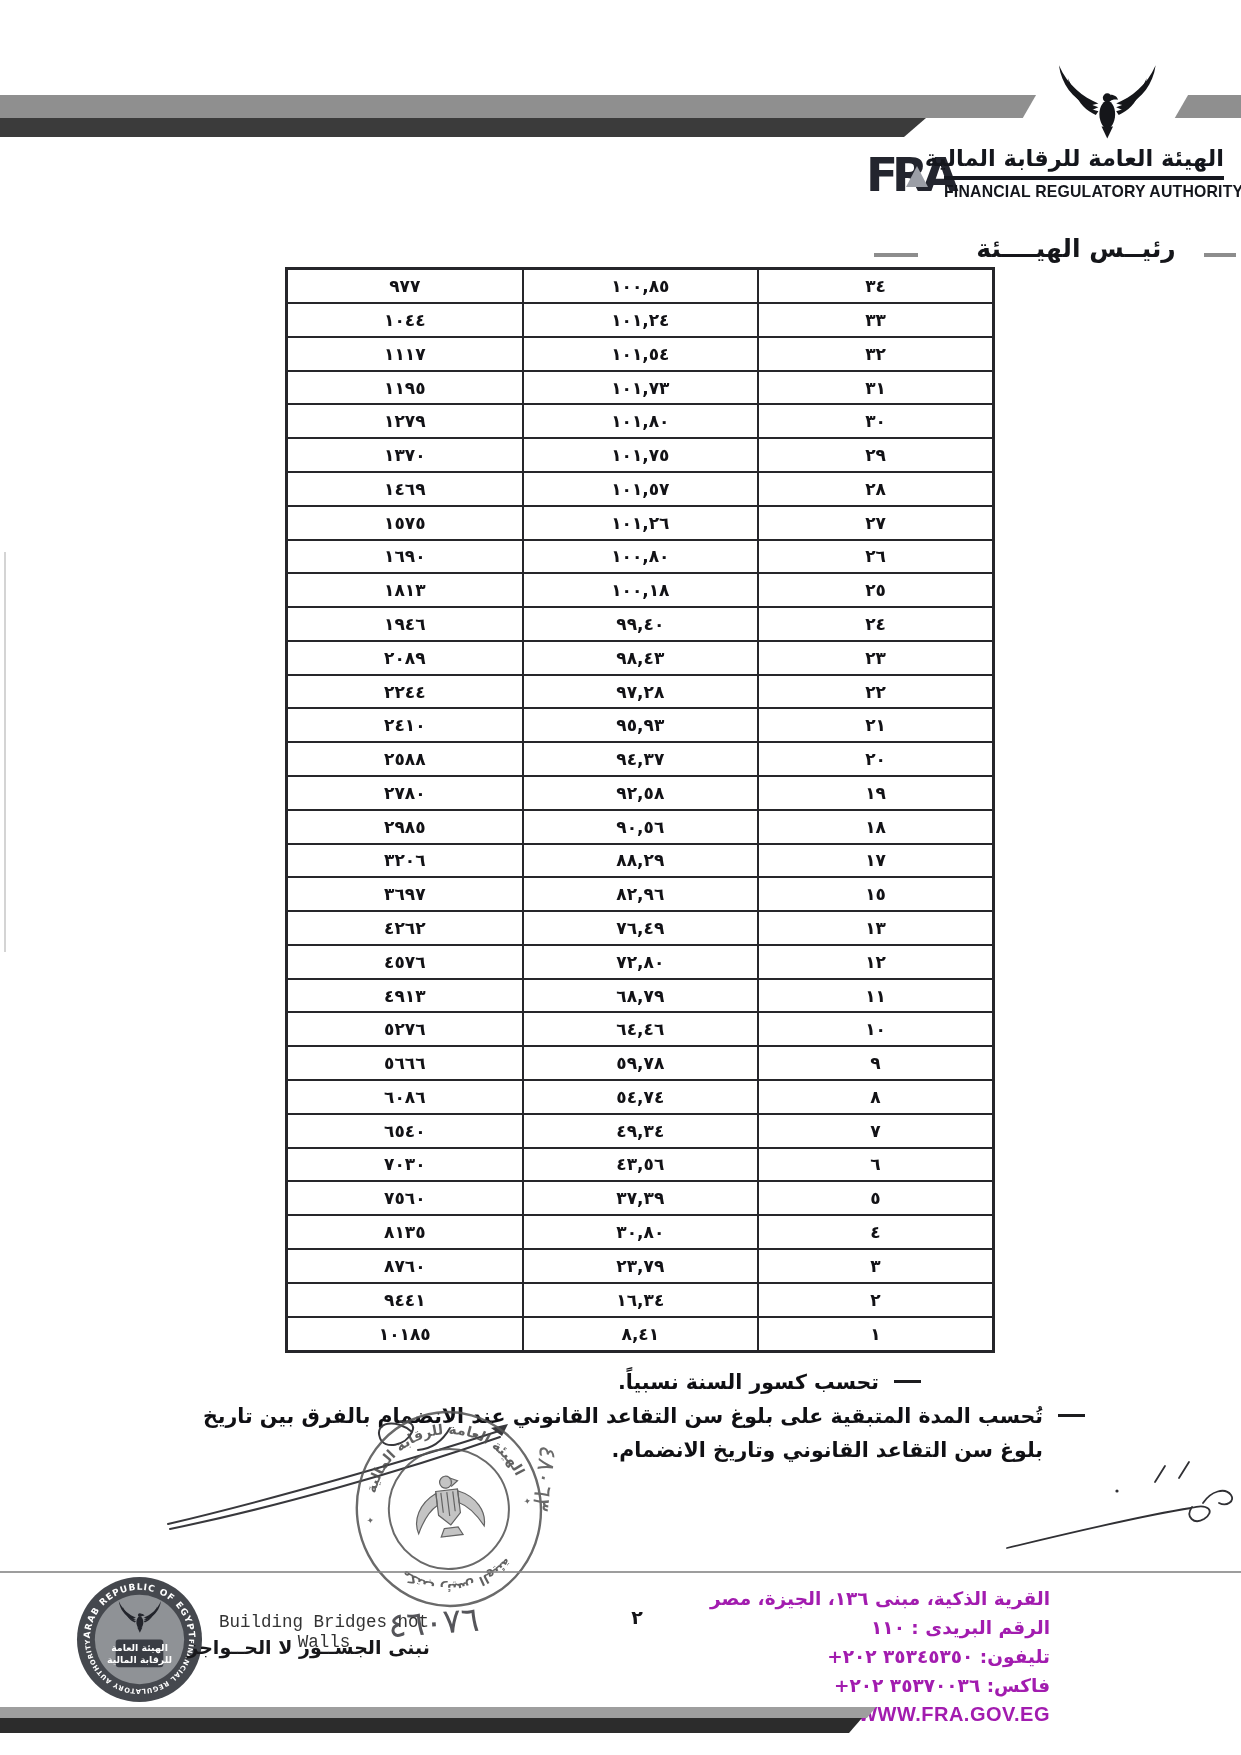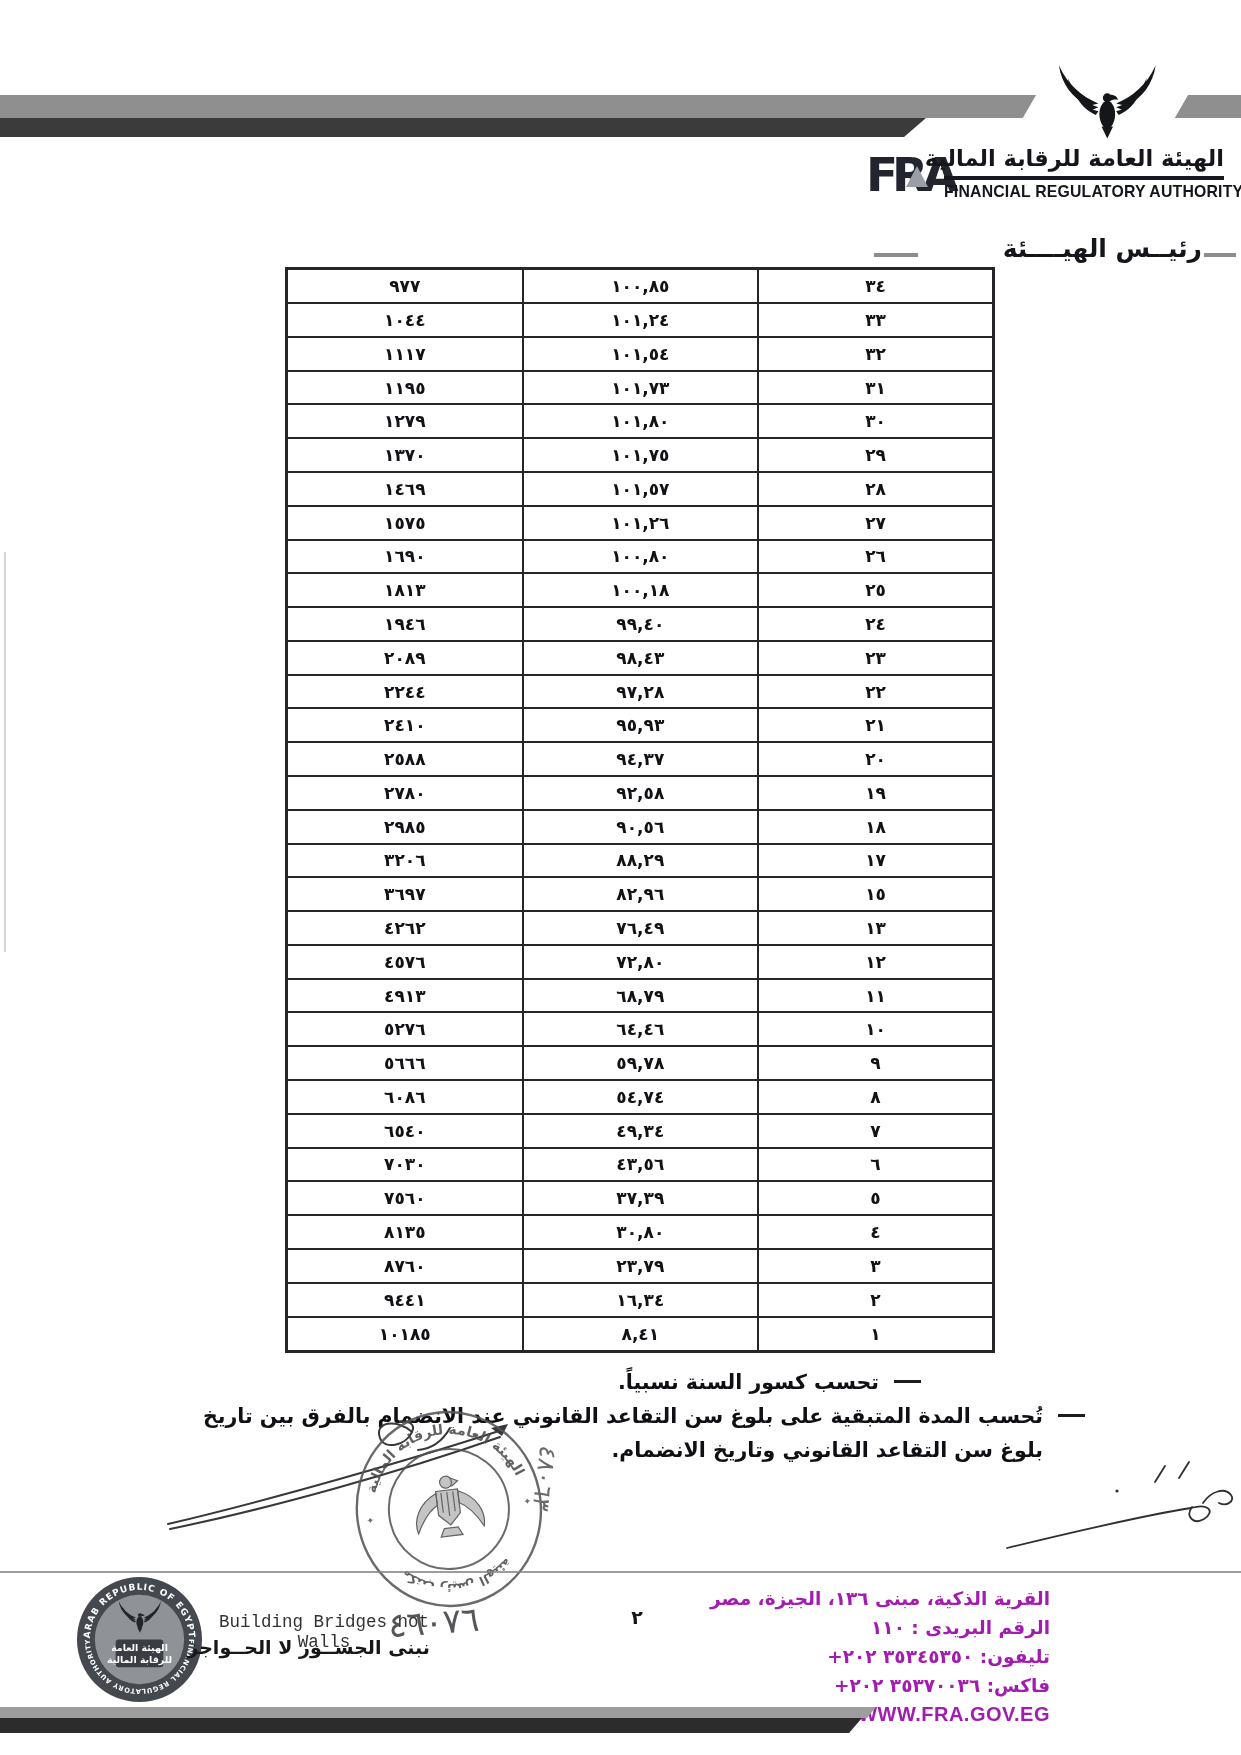--- a/index.html
+++ b/index.html
@@ -25,21 +25,21 @@
                   border-bottom:21px solid #9b9ea6; }
   #org-ar { left:942px; top:145px; width:282px; height:30px; direction:rtl;
             font-weight:bold; font-size:22.5px; color:#14161c; text-align:center; white-space:nowrap; }
   #org-underline { left:944px; top:176px; width:280px; height:4px; background:#16181f; }
   #org-en { left:944px; top:182px; width:300px; font-weight:bold; font-size:17px;
             color:#14161c; white-space:nowrap; transform:scaleX(.93); transform-origin:left top;
             font-family:"Liberation Sans", sans-serif; letter-spacing:0.2px; }
 
   
   #doc-title { left:950px; top:234px; width:252px; font-weight:bold; font-size:25px;
-               color:#15161a; text-align:right; direction:rtl; white-space:nowrap; }
+               color:#15161a; text-align:center; direction:rtl; white-space:nowrap; }
   .title-dash { top:253px; height:3.5px; background:#8d8d8d; }
   #title-dash-left  { left:874px; width:44px; }
   #title-dash-right { left:1204px; width:32px; }
 
   
   #main-table { position:absolute; left:285px; top:267px; width:710px; height:1086px;
                 border-collapse:collapse; table-layout:fixed; direction:ltr; }
   #main-table td { border:2px solid #26262a; text-align:center; vertical-align:middle;
                    font-weight:bold; font-size:17px; letter-spacing:1.5px; color:#121216; }
   #main-table { border:3px solid #26262a;padding-left:8px; }

